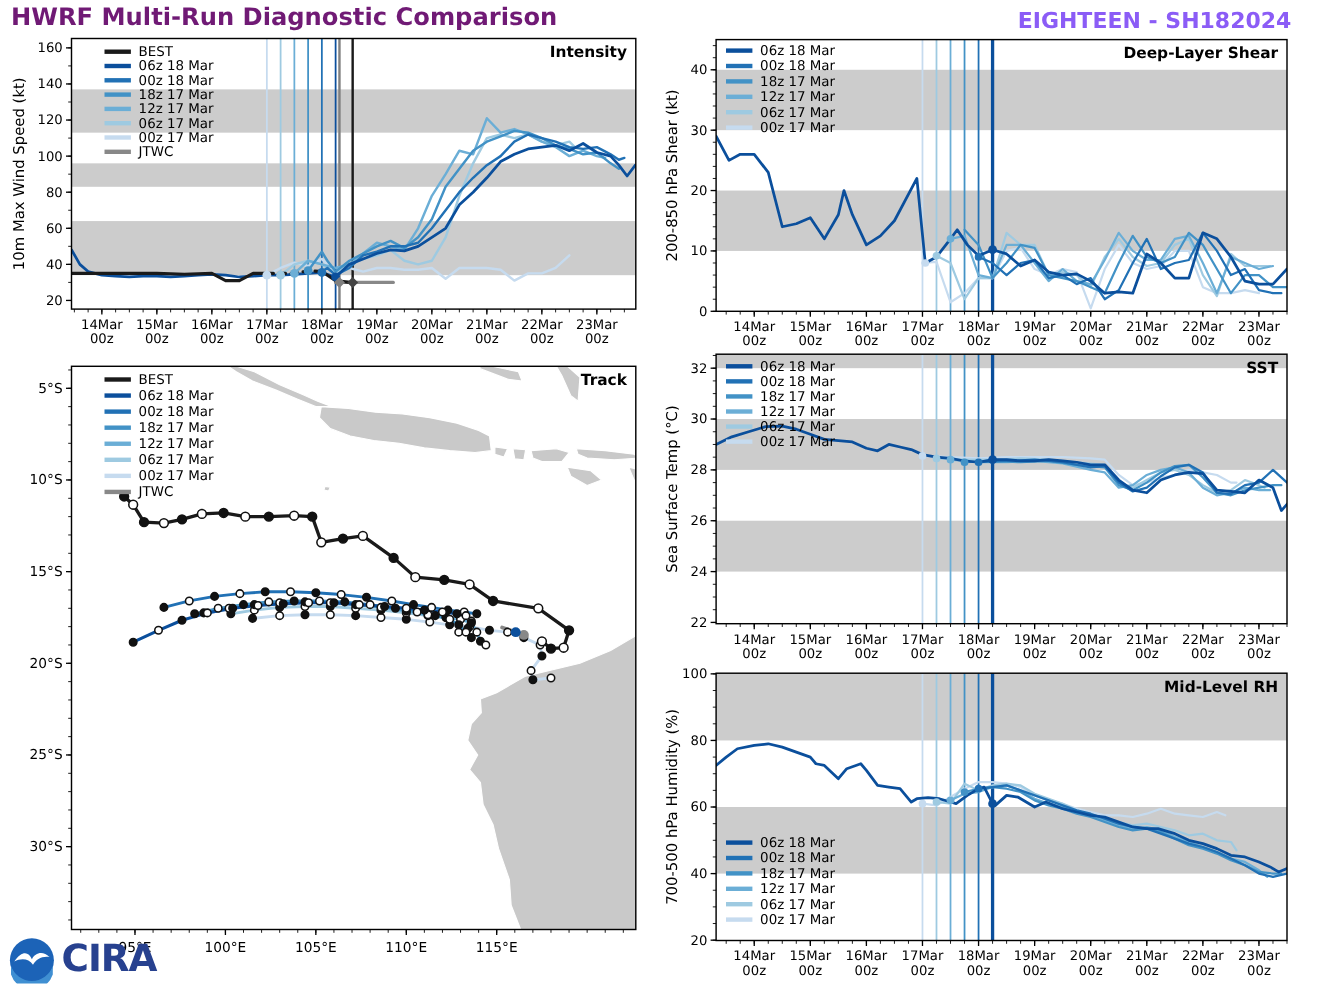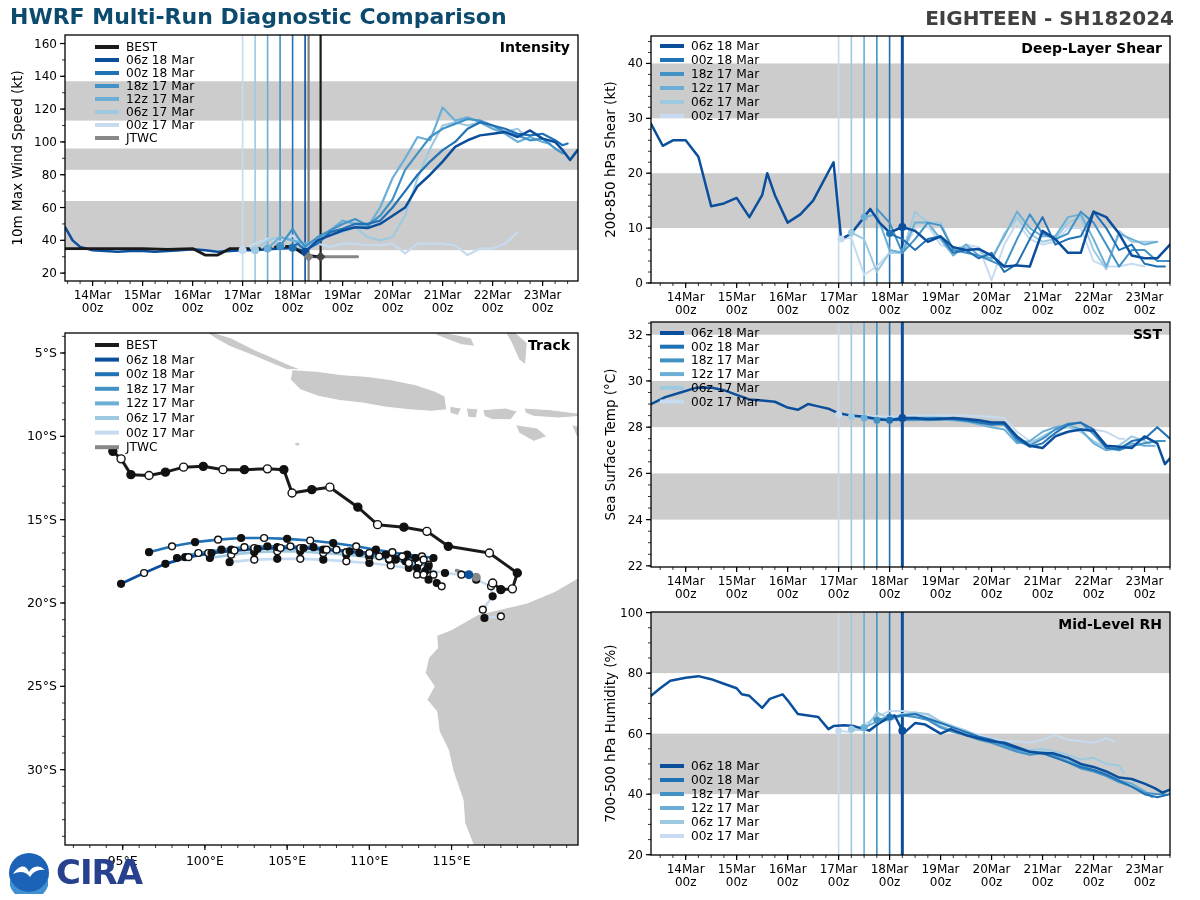--- a/index.html
+++ b/index.html
@@ -1,20 +1,20 @@
 <!DOCTYPE html>
 <html><head>
 <meta charset="utf-8">
 <style>
   html,body{margin:0;padding:0;background:#ffffff;}
   #fig{position:relative;width:1200px;height:900px;background:#ffffff;overflow:hidden;
        font-family:"DejaVu Sans","Liberation Sans",sans-serif;}
   #figure-svg{position:absolute;left:0;top:0;}
-  .hdr-left{position:absolute;left:10px;top:4px;font-size:22px;font-weight:bold;color:#0c4a6e;}
-  .hdr-right{position:absolute;right:26px;top:6px;font-size:20px;font-weight:bold;color:#404040;}
+  .hdr-left{position:absolute;left:10px;top:4px;font-size:22px;font-weight:bold;color:#701a75;}
+  .hdr-right{position:absolute;right:26px;top:6px;font-size:20px;font-weight:bold;color:#8b5cf6;}
   #logos{position:absolute;left:8px;top:852px;display:flex;align-items:flex-start;gap:6px;}
   .cira-text{font-size:34px;font-weight:bold;color:#27418f;letter-spacing:-1px;line-height:40px;}
 </style>
 </head>
 <body>
 
 <div id="fig">
   <svg id="figure-svg" width="1200" height="900">
       <g>
         <clipPath id="clip-intensity">

